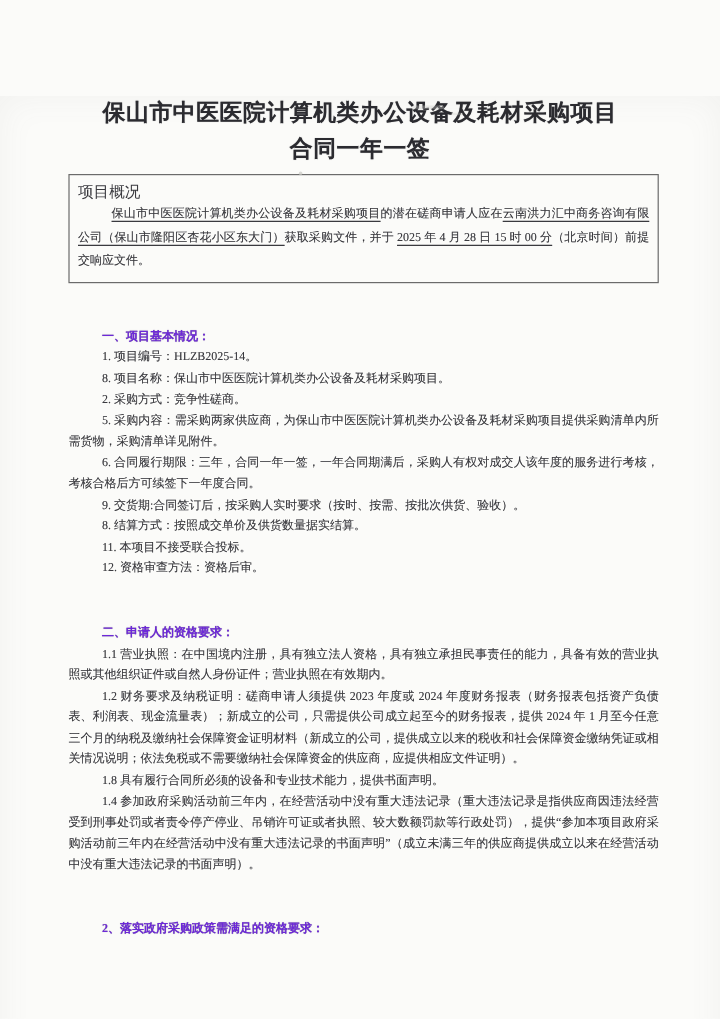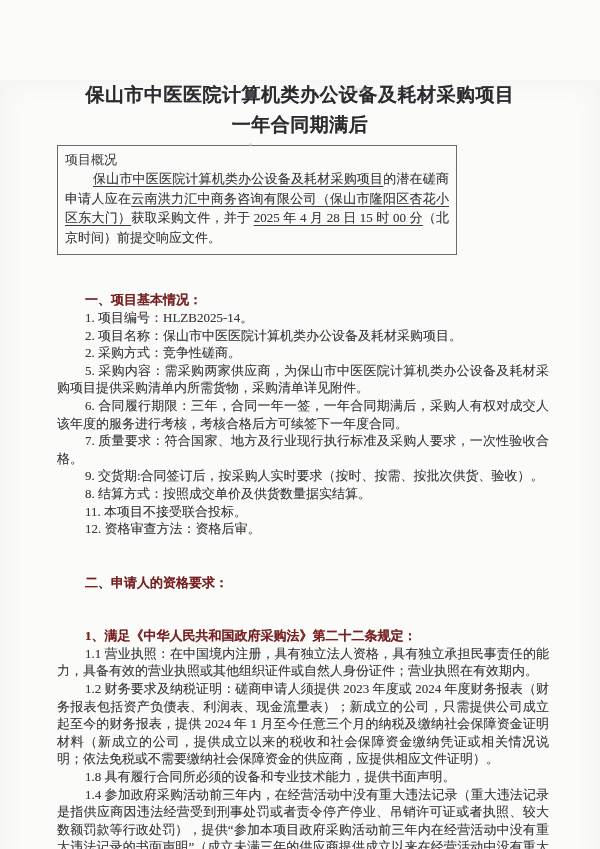--- a/index.html
+++ b/index.html
@@ -23,53 +23,53 @@
     margin-top: 80px;
     text-align: center;
     font-size: 19px;
     font-weight: bold;
     color: #2b2b30;
     line-height: 30px;
     letter-spacing: 0.5px;
     text-shadow: 0 0 0.6px rgba(43,43,48,0.55);
   }
   .overview-box {
-    width: 400px;
+    width: 492px;
     margin: 5px 70px 0 57px;
     border: 1px solid #6b6b6b;
     padding: 4px 7px 7px 7px;
   }
   .overview-heading {
     font-size: 13px;
     line-height: 19px;
     color: #3a3a3f;
   }
   .para {
-    font-size: 13px;
+    font-size: 10px;
     text-indent: 28px;
     text-align: justify;
     line-height: 17.6px;
     color: #3a3a3f;
     text-shadow: 0 0 0.5px rgba(58,58,63,0.4);
   }
   .overview-para {
     line-height: 19.6px;
   }
   .overview-para .u {
     text-decoration: underline;
     text-underline-offset: 3px;
     text-decoration-thickness: 1px;
   }
   .doc-body {
     width: 492px;
     margin: 9px 51px 0 57px;
   }
   .doc-body .bold {
     font-weight: bold;
-    color: #7f1d1d;
+    color: #6d28d9;
     text-shadow: 0 0 0.6px rgba(48,48,53,0.55);
     margin-top: 36px;
   }
   .speck {
     position: absolute;
     background: #c9c9c5;
     border-radius: 50%;
     opacity: 0.7;
   }
   .speck-1 { left: 344px; top: 8px; width: 26px; height: 3px; opacity: 0.35; border-radius: 2px; }
@@ -80,42 +80,40 @@
 <body>
 
 <div class="page">
 
   <div class="speck speck-1"></div>
   <div class="speck speck-2"></div>
   <div class="speck speck-3"></div>
 
   <div class="title">
     <div>保山市中医医院计算机类办公设备及耗材采购项目</div>
-    <div>一年合同期满后</div>
+    <div>合同一年一签</div>
   </div>
 
   <div class="overview-box">
     <div class="overview-heading">项目概况</div>
     <p class="para overview-para" id="overview-paragraph"><span class="u">保山市中医医院计算机类办公设备及耗材采购项目</span><span class="">的潜在磋商申请人应在</span><span class="u">云南洪力汇中商务咨询有限公司（保山市隆阳区杏花小区东大门）</span><span class="">获取采购文件，并于 </span><span class="u">2025 年 4 月 28 日 15 时 00 分</span><span class="">（北京时间）前提交响应文件。</span></p>
   </div>
 
   <div class="doc-body" id="doc-body">
       <p class="para bold">一、项目基本情况：</p>
       <p class="para">1. 项目编号：HLZB2025-14。</p>
-      <p class="para">2. 项目名称：保山市中医医院计算机类办公设备及耗材采购项目。</p>
+      <p class="para">8. 项目名称：保山市中医医院计算机类办公设备及耗材采购项目。</p>
       <p class="para">2. 采购方式：竞争性磋商。</p>
       <p class="para">5. 采购内容：需采购两家供应商，为保山市中医医院计算机类办公设备及耗材采购项目提供采购清单内所需货物，采购清单详见附件。</p>
       <p class="para">6. 合同履行期限：三年，合同一年一签，一年合同期满后，采购人有权对成交人该年度的服务进行考核，考核合格后方可续签下一年度合同。</p>
-      <p class="para">7. 质量要求：符合国家、地方及行业现行执行标准及采购人要求，一次性验收合格。</p>
       <p class="para">9. 交货期:合同签订后，按采购人实时要求（按时、按需、按批次供货、验收）。</p>
       <p class="para">8. 结算方式：按照成交单价及供货数量据实结算。</p>
       <p class="para">11. 本项目不接受联合投标。</p>
       <p class="para">12. 资格审查方法：资格后审。</p>
       <p class="para bold">二、申请人的资格要求：</p>
-      <p class="para bold">1、满足《中华人民共和国政府采购法》第二十二条规定：</p>
       <p class="para">1.1 营业执照：在中国境内注册，具有独立法人资格，具有独立承担民事责任的能力，具备有效的营业执照或其他组织证件或自然人身份证件；营业执照在有效期内。</p>
       <p class="para">1.2 财务要求及纳税证明：磋商申请人须提供 2023 年度或 2024 年度财务报表（财务报表包括资产负债表、利润表、现金流量表）；新成立的公司，只需提供公司成立起至今的财务报表，提供 2024 年 1 月至今任意三个月的纳税及缴纳社会保障资金证明材料（新成立的公司，提供成立以来的税收和社会保障资金缴纳凭证或相关情况说明；依法免税或不需要缴纳社会保障资金的供应商，应提供相应文件证明）。</p>
       <p class="para">1.8 具有履行合同所必须的设备和专业技术能力，提供书面声明。</p>
       <p class="para">1.4 参加政府采购活动前三年内，在经营活动中没有重大违法记录（重大违法记录是指供应商因违法经营受到刑事处罚或者责令停产停业、吊销许可证或者执照、较大数额罚款等行政处罚），提供“参加本项目政府采购活动前三年内在经营活动中没有重大违法记录的书面声明”（成立未满三年的供应商提供成立以来在经营活动中没有重大违法记录的书面声明）。</p>
       <p class="para bold">2、落实政府采购政策需满足的资格要求：</p>
     </div>
 
 </div>
 
 </body></html>

